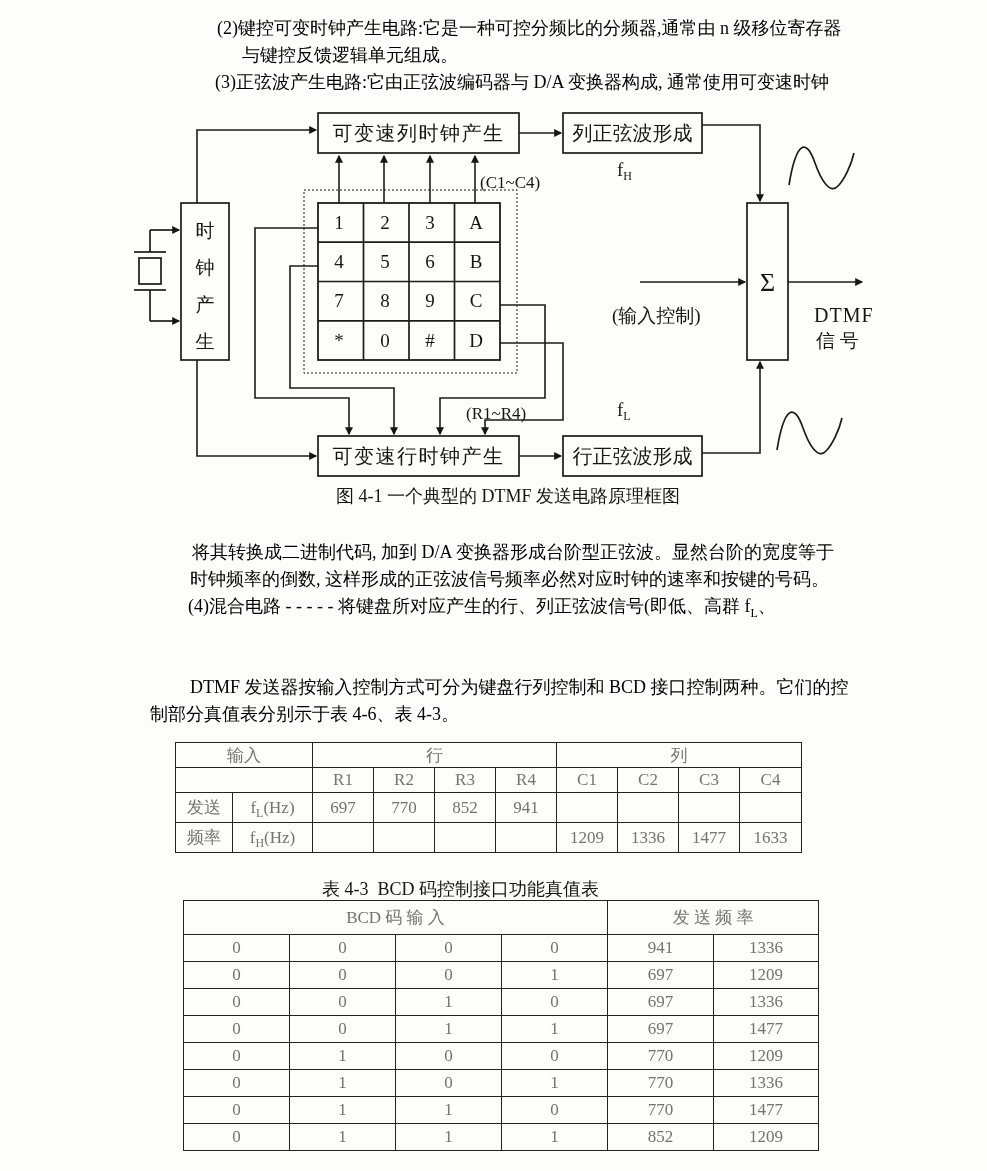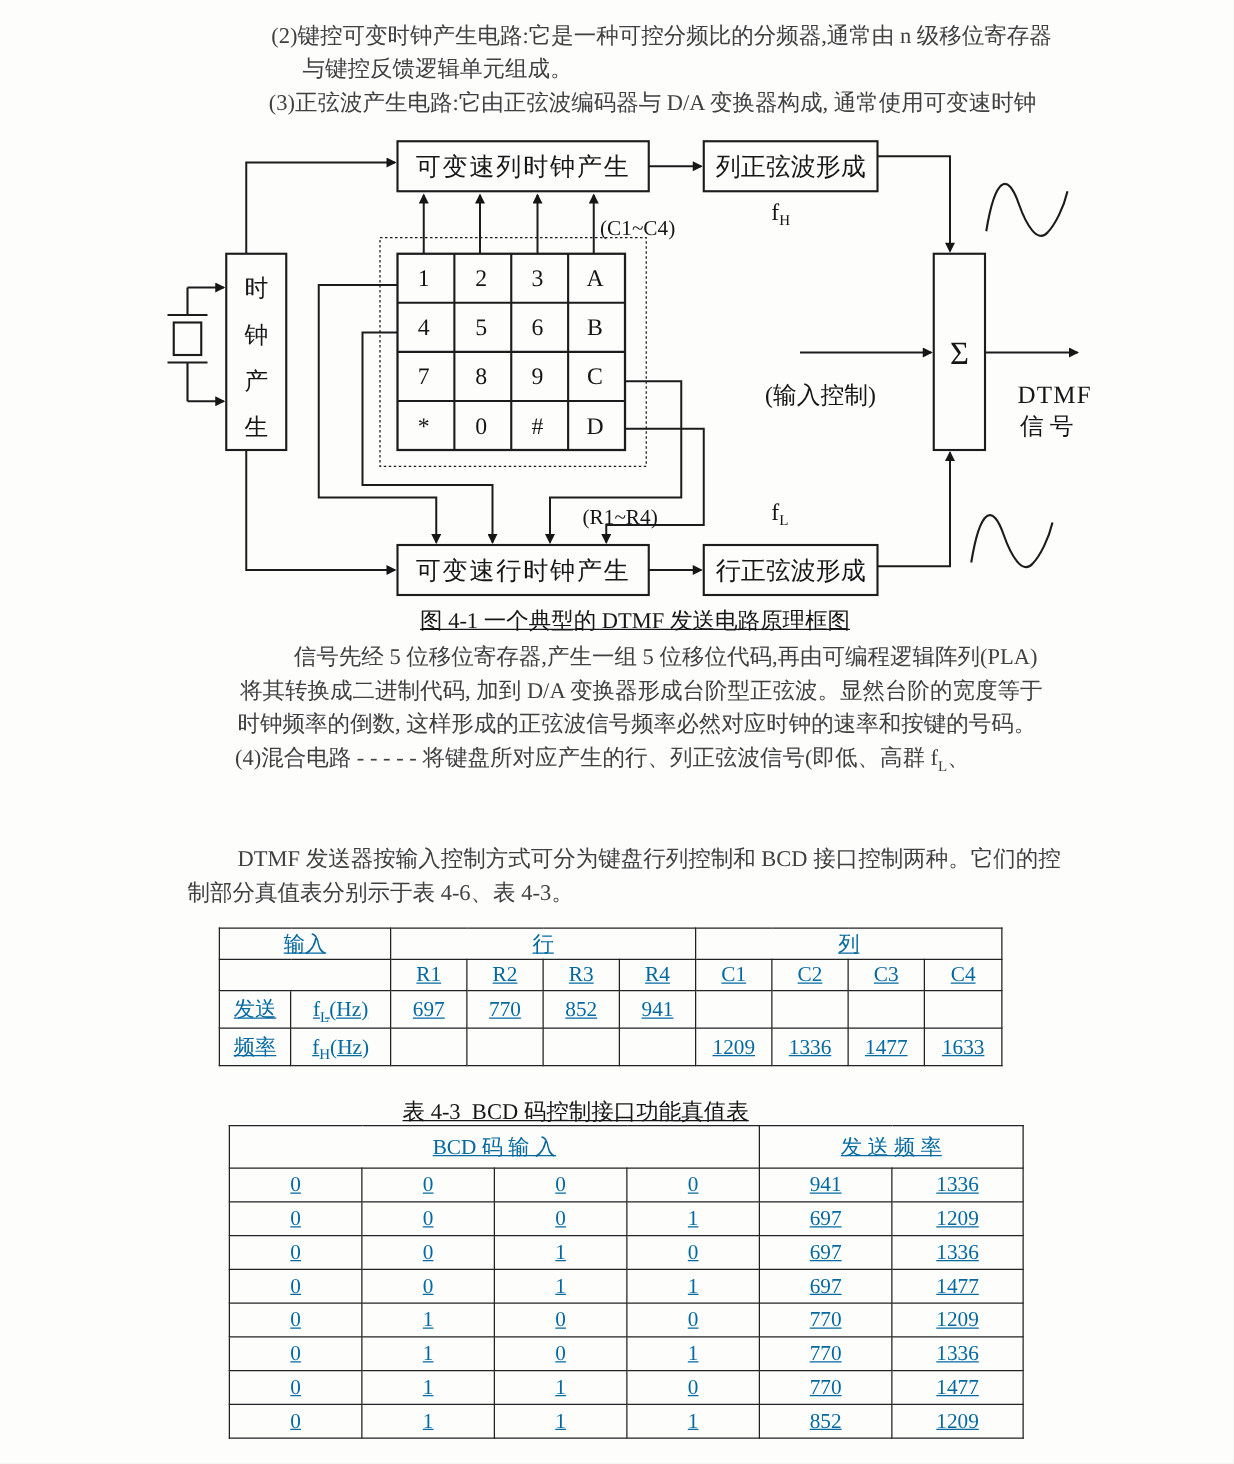--- a/index.html
+++ b/index.html
@@ -1,22 +1,22 @@
 <!DOCTYPE html>
 <html><head>
 <meta charset="utf-8">
 <style>
   html,body{margin:0;padding:0;background:#e8e8e8;}
   #page{position:relative;width:987px;height:1171px;background:#fdfdfc;overflow:hidden;
         font-family:"Liberation Serif","DejaVu Serif",serif;color:#1a1a1a;}
   .abs{position:absolute;}
-  .tline{position:absolute;white-space:pre;font-size:18px;line-height:24px;color:#404040;text-align:right;}
-  .ttitle{position:absolute;white-space:pre;font-size:18px;color:#161616;text-decoration:underline;}
+  .tline{position:absolute;white-space:pre;font-size:18px;line-height:24px;color:#000000;text-align:right;}
+  .ttitle{position:absolute;white-space:pre;font-size:18px;color:#161616;}
   sub.fs{font-size:12px;line-height:0;}
-  table.truth{border-collapse:collapse;table-layout:fixed;font-size:17px;color:#0369a1;text-decoration:underline;}
+  table.truth{border-collapse:collapse;table-layout:fixed;font-size:17px;color:#737373;}
   table.truth td{border:1.6px solid #222;padding:0;text-align:center;vertical-align:middle;overflow:hidden;white-space:pre;}
   svg text{fill:#161616;font-family:"Liberation Serif","DejaVu Serif",serif;}
 </style>
 </head>
 <body>
 
 <div id="page">
 
   <div class="tline" style="left:217px;top:16px">(2)键控可变时钟产生电路:它是一种可控分频比的分频器,通常由 n 级移位寄存器</div>
   <div class="tline" style="left:242px;top:43px">与键控反馈逻辑单元组成。</div>
@@ -121,21 +121,20 @@
     <text x="617" y="176" font-size="19"><tspan>f</tspan><tspan dy="4" font-size="12">H</tspan></text>
     <text x="617" y="416" font-size="19"><tspan>f</tspan><tspan dy="4" font-size="12">L</tspan></text>
 
     <text x="612" y="322" font-size="19">(输入控制)</text>
     <text x="814" y="322" font-size="20" letter-spacing="1">DTMF</text>
     <text x="816" y="347" font-size="19">信 号</text>
   </svg>
 
   <div class="ttitle" style="left:336px;top:484px">图 4-1 一个典型的 DTMF 发送电路原理框图</div>
 
-  <div class="tline" style="left:235px;top:513px">信号先经 5 位移位寄存器,产生一组 5 位移位代码,再由可编程逻辑阵列(PLA)</div>
   <div class="tline" style="left:190px;top:567px">时钟频率的倒数, 这样形成的正弦波信号频率必然对应时钟的速率和按键的号码。</div>
   <div class="tline" style="left:192px;top:540px">将其转换成二进制代码, 加到 D/A 变换器形成台阶型正弦波。显然台阶的宽度等于</div>
   <div class="tline" style="left:188px;top:594px"><span>(4)混合电路 - - - - - 将键盘所对应产生的行、列正弦波信号(即低、高群 f</span><sub class="fs">L</sub><span>、</span></div>
   <div class="tline" style="left:190px;top:675px">DTMF 发送器按输入控制方式可分为键盘行列控制和 BCD 接口控制两种。它们的控</div>
   <div class="tline" style="left:150px;top:702px">制部分真值表分别示于表 4-6、表 4-3。</div>
 
   <table class="truth abs" id="t42" style="left:175px;top:742px;width:626px">
     <colgroup>
         <col style="width:57px">
         <col style="width:80px">

